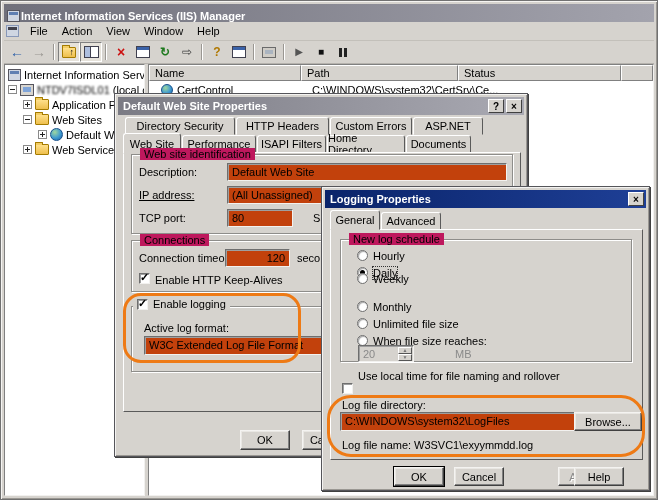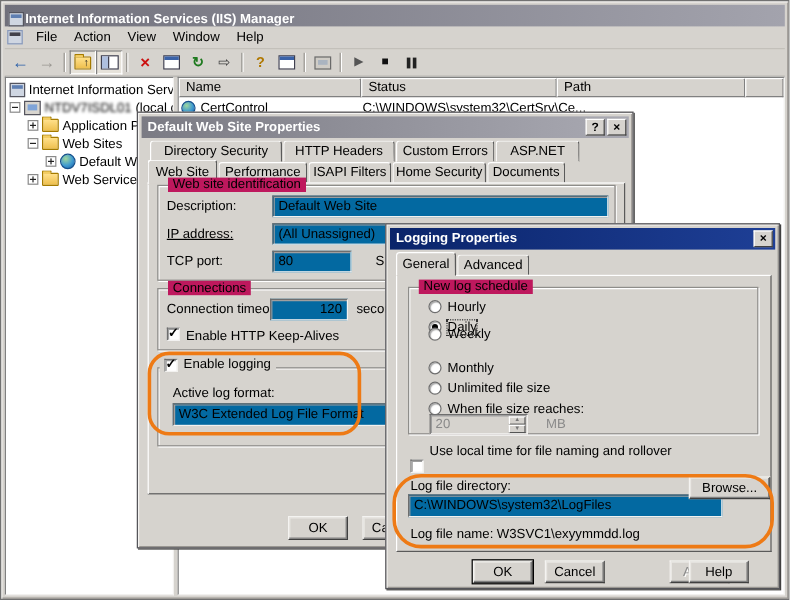--- a/index.html
+++ b/index.html
@@ -48,21 +48,21 @@
   .tb-ic::before{content:"";position:absolute;left:1px;top:1px;right:1px;height:3px;background:#41414b;}
   .fold-up{position:relative;}
   .fold-up .up{position:absolute;right:1px;top:-1px;font-size:9px;font-weight:bold;color:#111;}
   
   .tree-panel{position:absolute;left:3px;top:63px;width:141px;bottom:3px;background:#fff;
               border:1px solid;border-color:#808080 #f2f1ef #f2f1ef #808080;overflow:hidden;}
   .list-panel{position:absolute;left:147px;top:63px;right:3px;bottom:3px;background:#fff;
               border:1px solid;border-color:#808080 #f2f1ef #f2f1ef #808080;overflow:hidden;}
   .lheader{display:flex;height:16px;}
   .hcell{background:#d6d3ce;border:1px solid;border-color:#fff #808080 #808080 #fff;padding:1px 0 0 5px;flex:none;}
-  .lrow{display:flex;align-items:center;height:17px;padding-left:2px;}
+  .lrow{display:flex;align-items:center;height:17px;padding-left:12px;}
   .lrow .cell{padding-left:4px;}
   .trow{display:flex;align-items:center;height:15px;gap:3px;white-space:nowrap;}
   .expander{width:9px;height:9px;flex:none;border:1px solid #8a8a8a;background:#fff;position:relative;}
   .expander::before{content:"";position:absolute;left:1px;top:3px;width:5px;height:1px;background:#222;}
   .expander.plus::after{content:"";position:absolute;left:3px;top:1px;width:1px;height:5px;background:#222;}
   .blur{filter:blur(1.3px);}
   
   .dlg{position:absolute;background:#d6d3ce;border:1px solid #55555a;
        box-shadow:inset 1px 1px 0 #f4f3f1, inset -1px -1px 0 #9a9792, 1px 1px 0 #404040;}
   .dlg-title{position:absolute;left:3px;right:3px;top:3px;height:18px;display:flex;align-items:center;
@@ -72,21 +72,21 @@
   .cap-btn{width:16px;height:14px;margin-left:2px;background:#d6d3ce;border:1px solid;border-color:#fff #404040 #404040 #fff;
            display:flex;align-items:center;justify-content:center;font-size:10px;font-weight:bold;color:#000;flex:none;}
   .spacer{flex:1;}
   .tab{position:absolute;height:18px;background:#d6d3ce;border:1px solid;border-color:#fff #5a5a5a #d6d3ce #fff;
        border-radius:3px 3px 0 0;display:flex;align-items:center;justify-content:center;z-index:1;}
   .tab.active{z-index:3;}
   .page{position:absolute;background:#d6d3ce;border:1px solid;border-color:#fff #5a5a5a #5a5a5a #fff;z-index:2;}
   .group{position:absolute;border:1px solid #8e8d8a;box-shadow:inset 1px 1px 0 #fff,1px 1px 0 #fff;}
   .legend{position:absolute;top:-7px;left:8px;background:#be185d;padding:0 4px;white-space:nowrap;z-index:2;}
   .lbl{position:absolute;white-space:nowrap;}
-  .field{position:absolute;background:#0369a1;border:1px solid;border-color:#6e6e6e #f2f1ef #f2f1ef #6e6e6e;
+  .field{position:absolute;background:#c2410c;border:1px solid;border-color:#6e6e6e #f2f1ef #f2f1ef #6e6e6e;
          box-shadow:inset 1px 1px 0 #9f9f9f;padding:2px 4px 0 4px;white-space:nowrap;overflow:hidden;}
   .field.num{text-align:right;}
   .field.dis{background:#d6d3ce;color:#8a8a8a;}
   .btn{position:absolute;background:#d6d3ce;border:1px solid;border-color:#f4f3f1 #404040 #404040 #f4f3f1;
        box-shadow:inset -1px -1px 0 #808080, inset 1px 1px 0 #e9e7e3;
        display:flex;align-items:center;justify-content:center;}
   .btn.default{outline:1px solid #000;}
   .btn.dis{color:#8a8a8a;text-shadow:1px 1px 0 #fff;margin-left:44px;}
   .cb{position:absolute;width:11px;height:11px;background:#fff;border:1px solid;border-color:#6e6e6e #f2f1ef #f2f1ef #6e6e6e;
       box-shadow:inset 1px 1px 0 #9f9f9f;}
@@ -201,22 +201,22 @@
         <span class="expander plus"></span>
         <span class="ic-folder"></span>
         <span>Web Service E</span>
       </div>
     </div>
   </div>
 
   <div class="list-panel">
     <div class="lheader">
       <span class="hcell" style="width:152px;">Name</span>
+      <span class="hcell" style="width:157px;">Path</span>
       <span class="hcell" style="width:163px;">Status</span>
-      <span class="hcell" style="width:157px;">Path</span>
       <span class="hcell" style="flex:1;"></span>
     </div>
     <div class="lrow">
       <span class="ic-globe" style="width:12px;height:12px;"></span>
       <span class="cell" style="width:135px;">CertControl</span>
       <span class="cell" style="width:157px;">C:\WINDOWS\system32\CertSrv\Ce...</span>
       <span class="cell"></span>
     </div>
   </div>
 
@@ -233,21 +233,21 @@
     </div>
 
     <div class="tab" style="left:10px;top:23px;width:110px;">Directory Security</div>
     <div class="tab" style="left:121px;top:23px;width:93px;">HTTP Headers</div>
     <div class="tab" style="left:215px;top:23px;width:82px;">Custom Errors</div>
     <div class="tab" style="left:298px;top:23px;width:70px;">ASP.NET</div>
 
     <div class="tab active" style="left:8px;top:39px;width:58px;height:21px;">Web Site</div>
     <div class="tab" style="left:67px;top:41px;width:74px;">Performance</div>
     <div class="tab" style="left:142px;top:41px;width:69px;">ISAPI Filters</div>
-    <div class="tab" style="left:212px;top:41px;width:78px;">Home Security</div>
+    <div class="tab" style="left:212px;top:41px;width:78px;">Home Directory</div>
     <div class="tab" style="left:291px;top:41px;width:65px;">Documents</div>
 
     <div class="page" style="left:8px;top:58px;width:398px;height:260px;"></div>
 
     <div class="group" style="left:16px;top:60px;width:382px;height:80px;z-index:3;">
       <span class="legend">Web site identification</span>
     </div>
     <span class="lbl" style="left:24px;top:72px;z-index:4;">Description:</span>
     <div class="field" style="left:112px;top:69px;width:280px;height:18px;z-index:4;">Default Web Site</div>
     <span class="lbl" style="left:24px;top:95px;z-index:4;text-decoration:underline;">IP address:</span>
@@ -316,33 +316,33 @@
         <span class="rlabel">Monthly</span>
     </div>
     <div class="radio-row" style="top:130px;z-index:4;">
       <span class="radio"></span>
         <span class="rlabel">Unlimited file size</span>
     </div>
     <div class="radio-row" style="top:147px;z-index:4;">
       <span class="radio"></span>
         <span class="rlabel">When file size reaches:</span>
     </div>
-    <div class="field dis" style="left:36px;top:158px;width:82px;height:17px;z-index:4;">
+    <div class="field dis" style="left:36px;top:158px;width:56px;height:17px;z-index:4;">
       <span>20</span>
       <span class="spin-btn" style="top:1px;">▲</span>
       <span class="spin-btn" style="top:8px;">▼</span>
     </div>
     <span class="lbl" style="left:133px;top:161px;color:#8a8a8a;z-index:4;">MB</span>
 
     <span class="cb" style="left:20px;top:196px;z-index:4;"></span>
     <span class="lbl" style="left:36px;top:183px;z-index:4;">Use local time for file naming and rollover</span>
 
     <span class="lbl" style="left:20px;top:212px;z-index:31;">Log file directory:</span>
     <div class="field" style="left:18px;top:225px;width:262px;height:19px;z-index:31;">C:\WINDOWS\system32\LogFiles</div>
-    <div class="btn" style="left:252px;top:210px;width:68px;height:19px;z-index:31;">Browse...</div>
+    <div class="btn" style="left:252px;top:225px;width:68px;height:19px;z-index:31;">Browse...</div>
     <span class="lbl" style="left:20px;top:252px;z-index:31;">Log file name:</span>
     <span class="lbl" style="left:92px;top:252px;z-index:31;">W3SVC1\exyymmdd.log</span>
 
     <div class="btn default" style="left:72px;top:280px;width:50px;height:19px;">OK</div>
     <div class="btn" style="left:132px;top:280px;width:50px;height:19px;">Cancel</div>
     <div class="btn dis" style="left:192px;top:280px;width:50px;height:19px;">Apply</div>
     <div class="btn" style="left:252px;top:280px;width:50px;height:19px;">Help</div>
   </div>
 
   <div class="hl" style="left:326px;top:394px;width:318px;height:62px;border-radius:24px;z-index:30;"></div>

